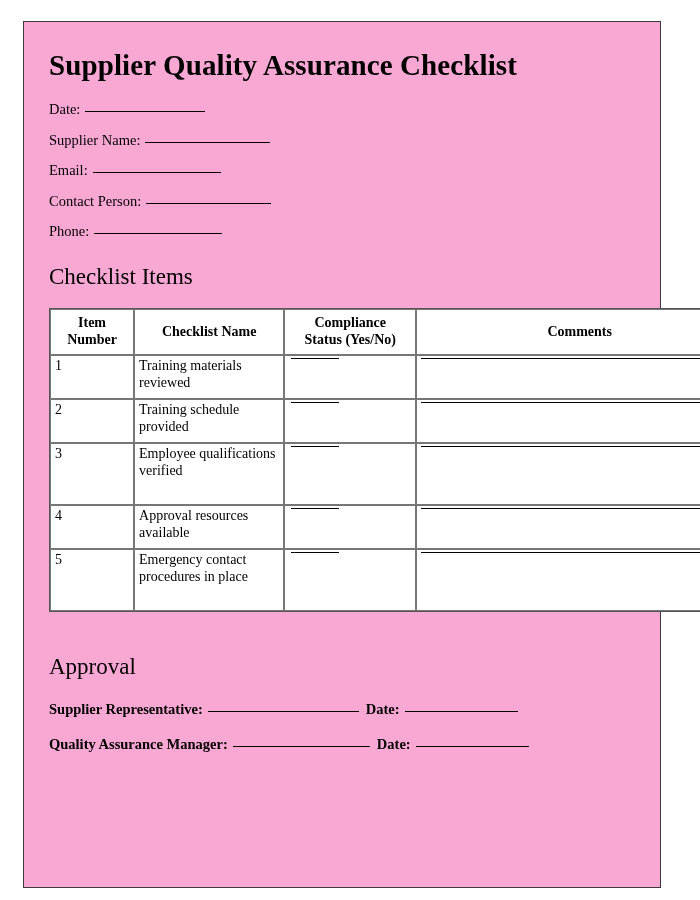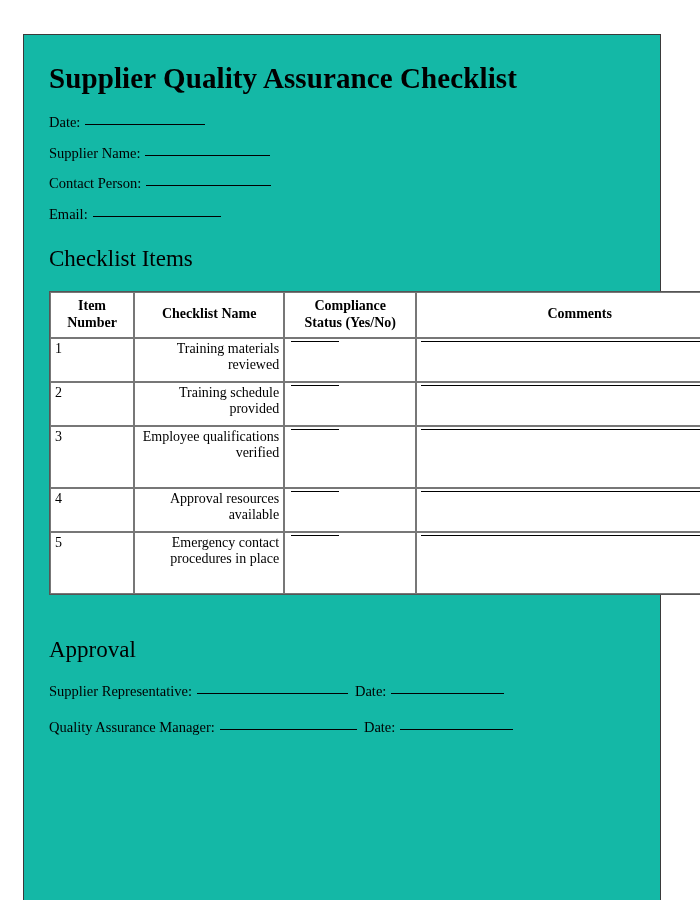--- a/index.html
+++ b/index.html
@@ -14,26 +14,26 @@
     overflow: hidden;
     font-family: "Liberation Serif", "DejaVu Serif", serif;
     color: #000000;
     -webkit-font-smoothing: antialiased;
   }
 
   
   .page-frame {
     position: absolute;
     left: 23px;
-    top: 34px;
+    top: 21px;
     width: 638px;
     height: 867px;
     border: 1px solid #3a3a3a;
     box-sizing: border-box;
-    background: #14b8a6;
+    background: #f9a8d4;
   }
   .page-inner {
     position: absolute;
     left: 25px;
     top: 20px;
     right: 22px;
     bottom: 10px;
   }
 
   
@@ -111,21 +111,20 @@
   .col-comments { width: 272px; }
 
   .cell-num {
     vertical-align: middle;
     text-align: left;
     padding-left: 5px;
   }
   .cell-item {
     vertical-align: top;
     padding-top: 3px;
-    text-align: right;
   }
   .cell-status,
   .cell-comments {
     vertical-align: middle;
   }
   .status-rule {
     display: block;
     width: 48px;
     border-bottom: 1.5px solid #000;
     height: 0;
@@ -157,20 +156,21 @@
 
   
   .approval-section {
     margin-top: 41px;
   }
   .approval-row {
     font-size: 14.5px;
     line-height: 1.0;
     margin-top: 21px;
     white-space: nowrap;
+    font-weight: bold;
   }
   .approval-row .rule-sig   { width: 151px; }
   .approval-row .rule-sig2  { width: 137px; }
   .approval-row .rule-date  { width: 113px; }
   .date-label {
     margin-left: 7px;
   }
 </style>
 </head>
 <body>
@@ -184,27 +184,30 @@
 
       <div class="field-row">
         <span class="field-label">Date:</span><span class="rule rule-w120"></span>
       </div>
 
       <div class="field-row">
         <span class="field-label">Supplier Name:</span><span class="rule rule-w125"></span>
       </div>
 
       <div class="field-row">
+        <span class="field-label">Email:</span><span class="rule rule-w128"></span>
+      </div>
+
+      <div class="field-row">
         <span class="field-label">Contact Person:</span><span class="rule rule-w125"></span>
       </div>
 
       <div class="field-row">
-        <span class="field-label">Email:</span><span class="rule rule-w128"></span>
-      </div>
-
+        <span class="field-label">Phone:</span><span class="rule rule-w128"></span>
+      </div>
 
     </div>
 
     <div class="checklist-section">
       <h2 class="section-heading">Checklist Items</h2>
 
       <table class="checklist-table">
         <colgroup>
           <col class="col-num">
           <col class="col-item">

